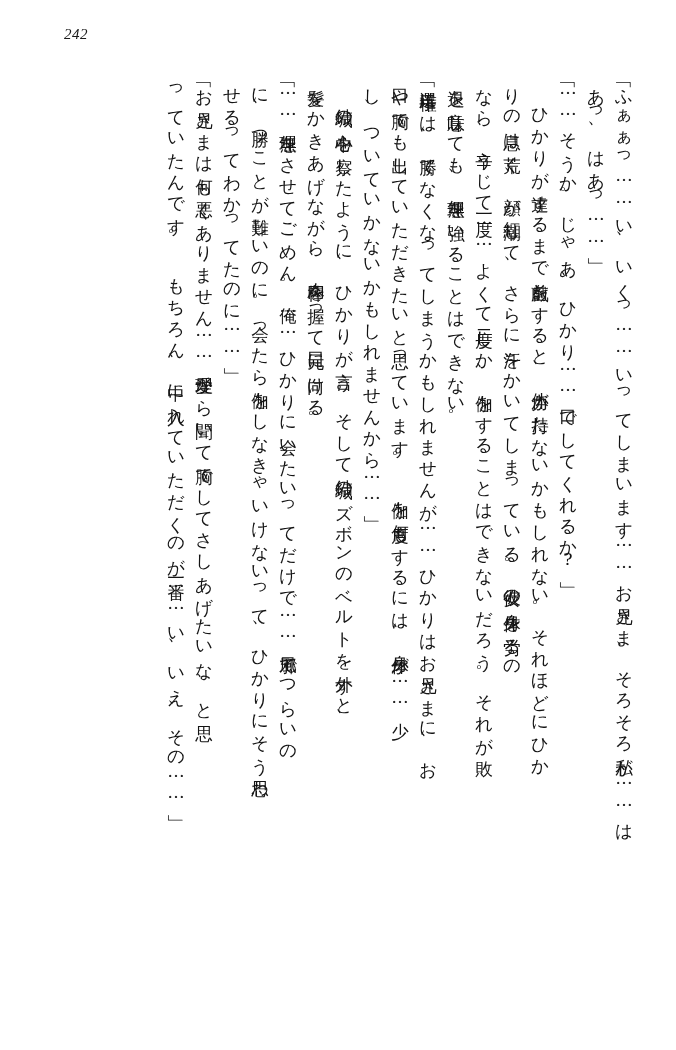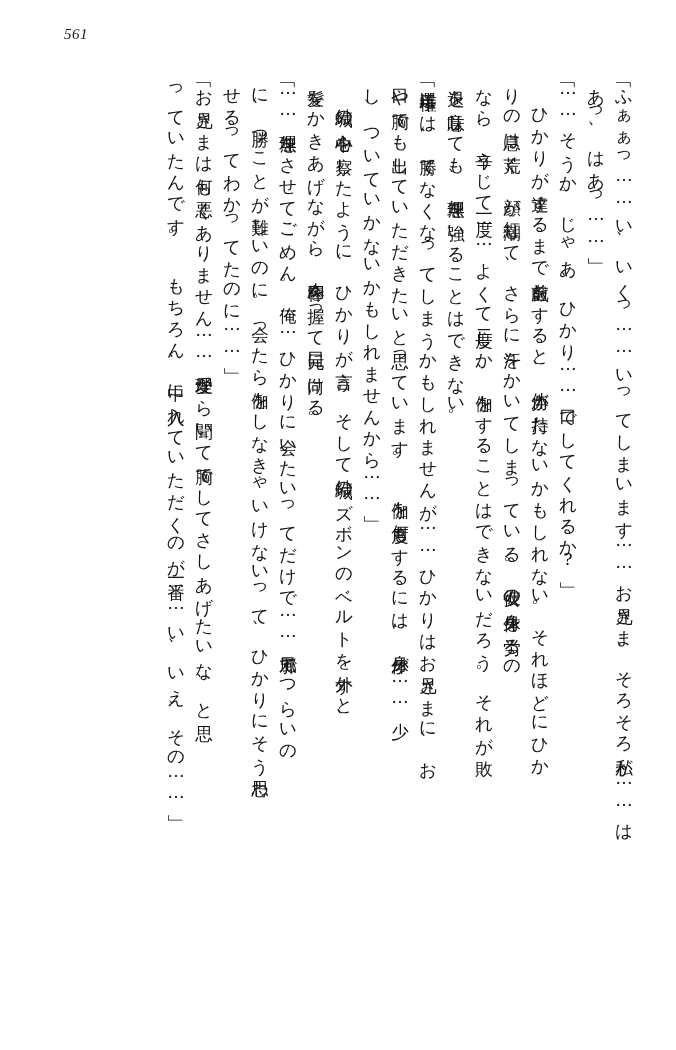--- a/index.html
+++ b/index.html
@@ -57,21 +57,21 @@
     white-space: pre-wrap;
     overflow: hidden;
     font-feature-settings: "vert" 1;
   }
 </style>
 </head>
 <body>
 
 <div class="page">
 
-  <div class="page-number">561</div>
+  <div class="page-number">242</div>
 
   <div class="text-block">
     <div class="vline">「ふぁぁっ……い、いくっ……いってしまいます……お兄さま、そろそろ私が……は</div>
     <div class="vline">あっ、はあっ……」</div>
     <div class="vline">「……そうか。じゃあ、ひかり……口でしてくれるか?」</div>
     <div class="vline">　ひかりが達するまで前戯をすると、体力が持たないかもしれない。それほどにひか</div>
     <div class="vline">りの息は荒く、顔が紅潮して、さらに汗をかいてしまっている。彼女の身体を労るの</div>
     <div class="vline">なら、辛うじて一度……よくて二度しか、伽をすることはできないだろう。それが敗</div>
     <div class="vline">退を意味しても、無理を強いることはできない。</div>
     <div class="vline">「選手権には、勝てなくなってしまうかもしれませんが……ひかりはお兄さまに、お</div>

